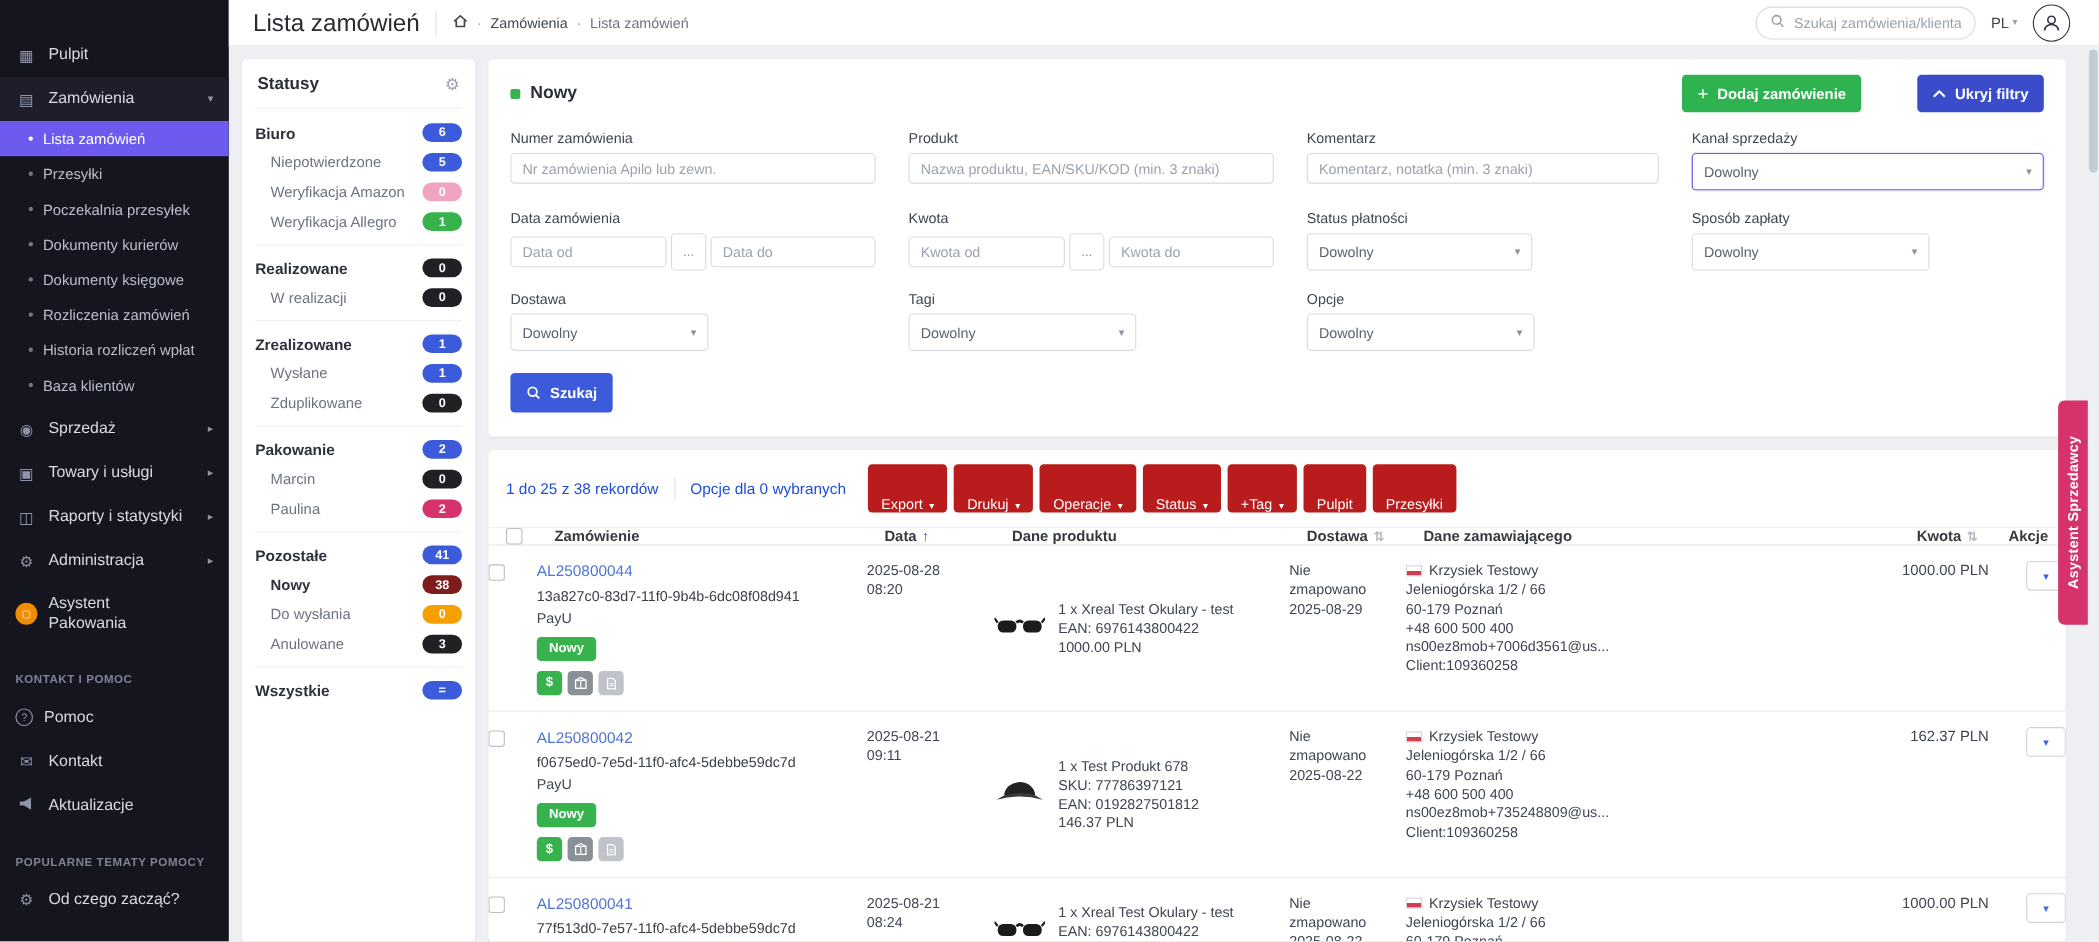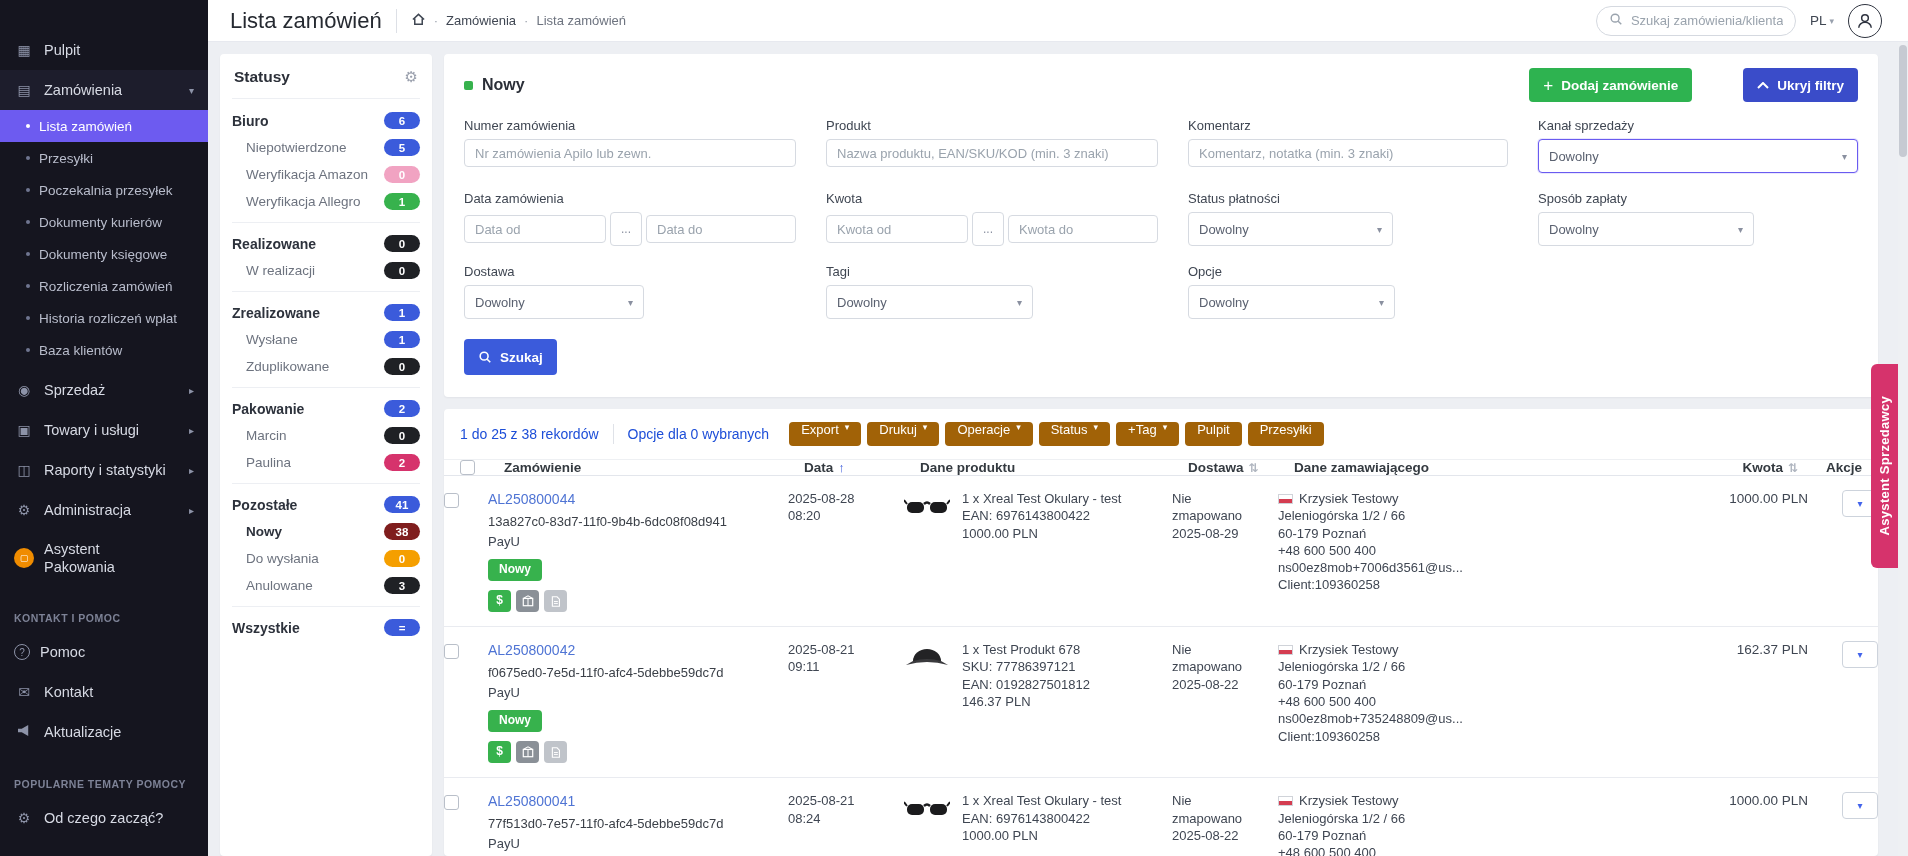--- a/index.html
+++ b/index.html
@@ -83,41 +83,41 @@
   .range-sep { width:32px; height:34px; border:1px solid #d6dae1; border-radius:4px; background:#fff; color:#8a90a0; font-size:12px; display:flex; align-items:center; justify-content:center; }
   .w216{width:216px;} .w180{width:180px;} .w207{width:207px;} .w205{width:205px;}
   .szukaj { margin-top:20px; background:#3b5bdb; height:36px; }
 
   
   .results-card { flex:1; display:flex; flex-direction:column; overflow:hidden; }
   .toolbar { display:flex; align-items:center; gap:14px; padding:13px 16px; }
   .tb-text { font-size:14px; color:#1d4ed8; }
   .tb-div { width:1px; height:20px; background:#dfe2e8; }
   .tb-buttons { display:flex; gap:6px; margin-left:6px; }
-  .tb-btn { display:inline-flex; align-items:flex-start; gap:6px; height:24px; padding:0 12px; border:none; border-radius:4px; background:#a16207; color:#fff; font-size:13px; cursor:pointer; font-family:inherit; }
+  .tb-btn { display:inline-flex; align-items:flex-end; gap:6px; height:44px; padding:0 12px; border:none; border-radius:4px; background:#b91c1c; color:#fff; font-size:13px; cursor:pointer; font-family:inherit; }
   .tb-btn .chev { font-size:9px; }
 
   .tgrid { display:grid; grid-template-columns:44px 300px 116px 268px 106px 1fr 120px 64px; padding:0 16px; }
   .thead { height:42px; align-items:center; border-top:1px solid #eef0f3; border-bottom:1px solid #e3e6ec; font-size:13.5px; font-weight:700; color:#343a40; }
   .th { display:flex; align-items:center; gap:5px; }
   .th.right { justify-content:flex-end; }
   .sort-up { color:#3b5bdb; font-size:13px; }
   .sort-both { color:#b0b6c0; font-size:12px; }
 
   .trow { border-bottom:1px solid #e9ebf0; padding:14px 0 14px; font-size:13px; color:#3f4652; line-height:1.33; }
   .checkbox { width:15px; height:15px; border:1.5px solid #b9bfc9; border-radius:3px; background:#fff; cursor:pointer; }
   .c-check { padding-top:3px; }
   .order-link { color:#4f74d4; font-size:14px; text-decoration:none; cursor:pointer; }
   .uuid { margin-top:4px; color:#3b4048; word-break:break-all; padding-right:46px; }
   .payname { margin-top:3px; }
   .status-badge { display:inline-block; margin:9px 0 9px; background:#37b24d; color:#fff; font-size:12px; font-weight:700; padding:3px 11px; border-radius:4px; }
   .row-icons { display:flex; gap:5px; }
   .ric { width:23px; height:22px; border-radius:4px; display:flex; align-items:center; justify-content:center; color:#fff; font-size:12px; font-weight:700; cursor:pointer; }
   .ric.g { background:#37b24d; } .ric.gr { background:#8a9097; } .ric.lg { background:#c0c4ca; }
-  .c-prod { display:flex; gap:10px; padding-right:14px; }
+  .c-prod { display:flex; gap:10px; padding-right:14px;align-items:center; }
   .thumb { width:48px; flex-shrink:0; }
   .prod-lines div:empty { display:none; }
   .c-del { padding-right:14px; }
   .buyer-first { display:flex; align-items:center; gap:6px; }
   .flag { width:15px; height:10px; border:1px solid #d0d3d9; display:inline-block; background:linear-gradient(to bottom,#fff 50%,#d43d51 50%); flex-shrink:0; }
   .c-buyer div { white-space:nowrap; overflow:hidden; }
   .c-amount { text-align:right; padding-right:6px; font-size:13.5px; }
   .c-actions { display:flex; justify-content:flex-end; }
   .act-btn { width:36px; height:27px; background:#fff; border:1px solid #cdd3dc; border-radius:4px; color:#4263eb; font-size:10px; cursor:pointer; }
 

